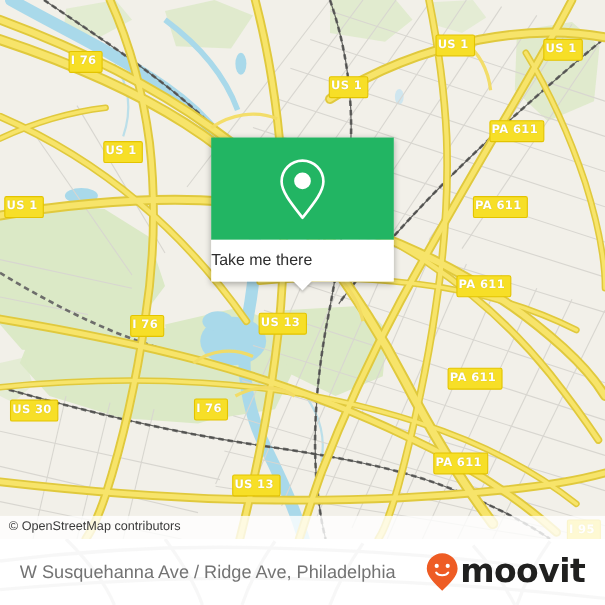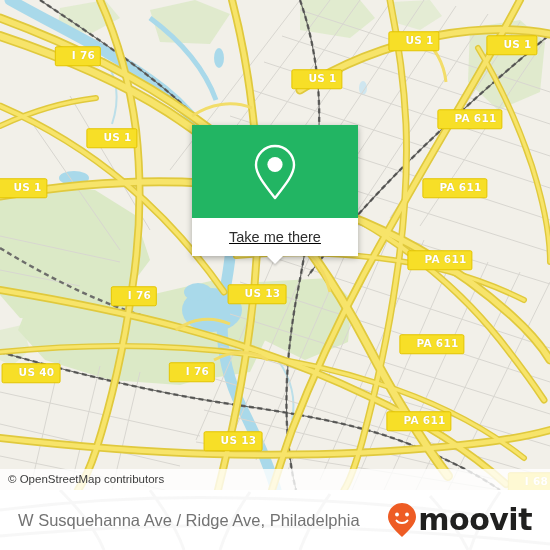--- a/index.html
+++ b/index.html
@@ -22,21 +22,21 @@
     position:absolute;
     background:#f7df27;
     border:1.6px solid #e3c400;
     border-radius:2px;
     color:#ffffff;
     font-family:"DejaVu Sans", sans-serif;
     font-weight:bold;
     font-size:10.5px;
     line-height:1;
     letter-spacing:.3px;
-    padding:3px 5px 4px 16px;
+    padding:3px 5px 4px 1px;
     white-space:nowrap;
     text-shadow:0 0 1px rgba(120,100,0,.35);
     transform:translate(-50%,-50%);
     box-sizing:border-box;
   }
 
   
   #attribution{
     position:absolute;left:0;bottom:0;width:100%;
     background:rgba(255,255,255,.80);
@@ -53,21 +53,21 @@
     border-radius:1px;overflow:visible;
     z-index:40;
   }
   #card-head{
     height:93px;width:100%;
     display:flex;align-items:center;justify-content:center;
   }
   #card-foot{
     position:relative;
     height:38px;width:100%;background:#ffffff;
-    display:flex;align-items:center;justify-content:center;text-decoration:underline;
+    display:flex;align-items:center;
   }
   #cta-label{
     font-size:14.5px;color:#2e2e2e;font-family:"Liberation Sans", sans-serif;
   }
   #card-tail{
     position:absolute;left:50%;bottom:-8px;margin-left:-9px;
     width:0;height:0;
     border-left:9px solid transparent;
     border-right:9px solid transparent;
     border-top:9px solid #ffffff;
@@ -289,25 +289,25 @@
         <div class="shield" style="left: 414px; top: 41px;">US 1</div>
         <div class="shield" style="left: 512px; top: 45px;">US 1</div>
         <div class="shield" style="left: 470px; top: 119px;">PA 611</div>
         <div class="shield" style="left: 112px; top: 138px;">US 1</div>
         <div class="shield" style="left: 455px; top: 188px;">PA 611</div>
         <div class="shield" style="left: 22px; top: 188px;">US 1</div>
         <div class="shield" style="left: 440px; top: 260px;">PA 611</div>
         <div class="shield" style="left: 134px; top: 296px;">I 76</div>
         <div class="shield" style="left: 257px; top: 294px;">US 13</div>
         <div class="shield" style="left: 432px; top: 344px;">PA 611</div>
-        <div class="shield" style="left: 31px; top: 373px;">US 40</div>
+        <div class="shield" style="left: 31px; top: 373px;">US 30</div>
         <div class="shield" style="left: 192px; top: 372px;">I 76</div>
         <div class="shield" style="left: 419px; top: 421px;">PA 611</div>
         <div class="shield" style="left: 233px; top: 441px;">US 13</div>
-        <div class="shield" style="left: 531px; top: 482px;">I 68</div>
+        <div class="shield" style="left: 531px; top: 482px;">I 95</div>
       </div>
 
     <div id="attribution">© OpenStreetMap contributors</div>
   </div>
 
   <div id="card">
     <div id="card-head" style="background: rgb(34, 181, 99);">
       <svg width="48" height="58" viewBox="0 0 48 58">
         <path d="M24 3 C13.5 3 5 11.5 5 22 C5 31 13 41 24 55
                  C35 41 43 31 43 22 C43 11.5 34.5 3 24 3 Z" fill="none" stroke="#ffffff" stroke-width="2.4" stroke-linejoin="round"></path>

